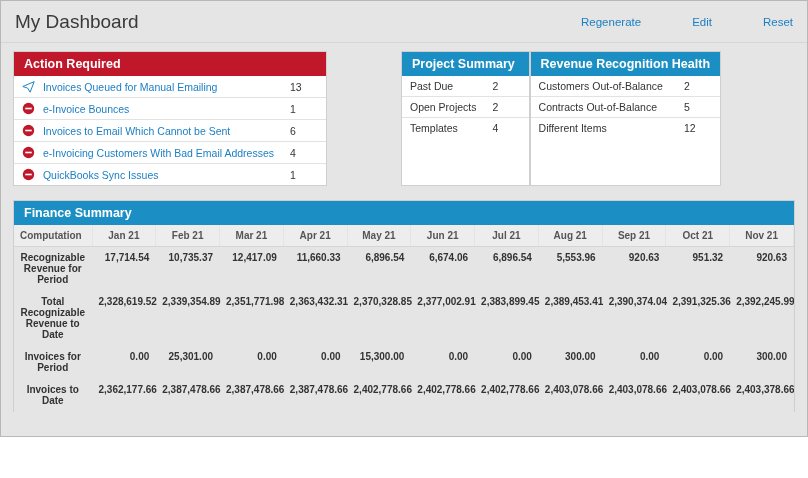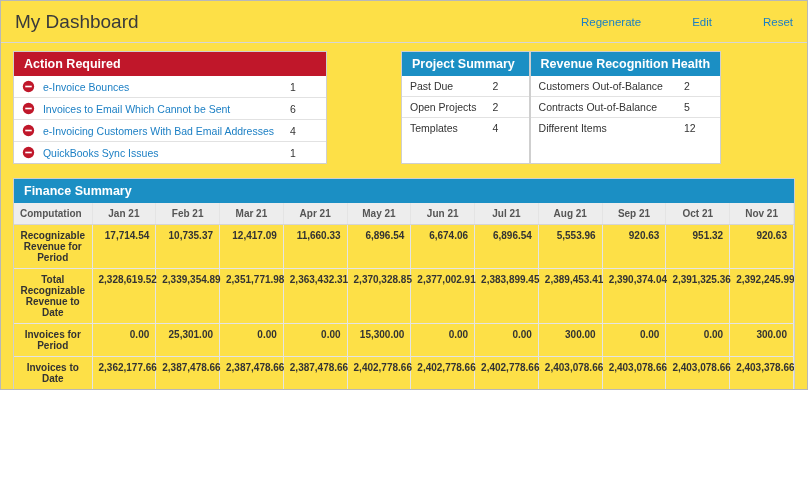--- a/index.html
+++ b/index.html
@@ -2,23 +2,23 @@
 <html><head>
 <meta charset="utf-8">
 <style>
   * { box-sizing: border-box; }
   html, body {
     margin: 0; padding: 0;
     background: #ffffff;
     font-family: "Liberation Sans", sans-serif;
   }
   #page {
-    width: 808px; height: 390px;
+    width: 808px; height: 437px;
     position: relative;
-    background: #fde047;
+    background: #e5e5e5;
     overflow: hidden;
     border: 1px solid #b8b8b8;
   }
   
   .header {
     height: 42px;
     padding: 0 14px;
     display: flex;
     align-items: center;
     justify-content: space-between;
@@ -146,20 +146,31 @@
 
   <div class="content">
     <div class="columns">
 
       <div class="col col-left">
 
         <div class="panel">
           <div class="panel-header ph-red">Action Required</div>
           <table class="grid">
             <tbody>
+              <tr>
+                <td>
+                  <span class="ico">
+                    <svg width="13" height="13" viewBox="0 0 16 16">
+                        <path d="M1 8l14-6-5 13-3-5-6-2z" fill="none" stroke="#1b7fc4" stroke-width="1.2"></path>
+                      </svg>
+                  </span>
+                  <span class="link">Invoices Queued for Manual Emailing</span>
+                </td>
+                <td class="num">13</td>
+              </tr>
               <tr>
                 <td>
                   <span class="ico">
                     <svg width="13" height="13" viewBox="0 0 16 16">
                         <circle cx="8" cy="8" r="7" fill="#c0172a"></circle>
                         <rect x="4" y="7" width="8" height="2" fill="#fff"></rect>
                       </svg>
                   </span>
                   <span class="link">e-Invoice Bounces</span>
                 </td>

